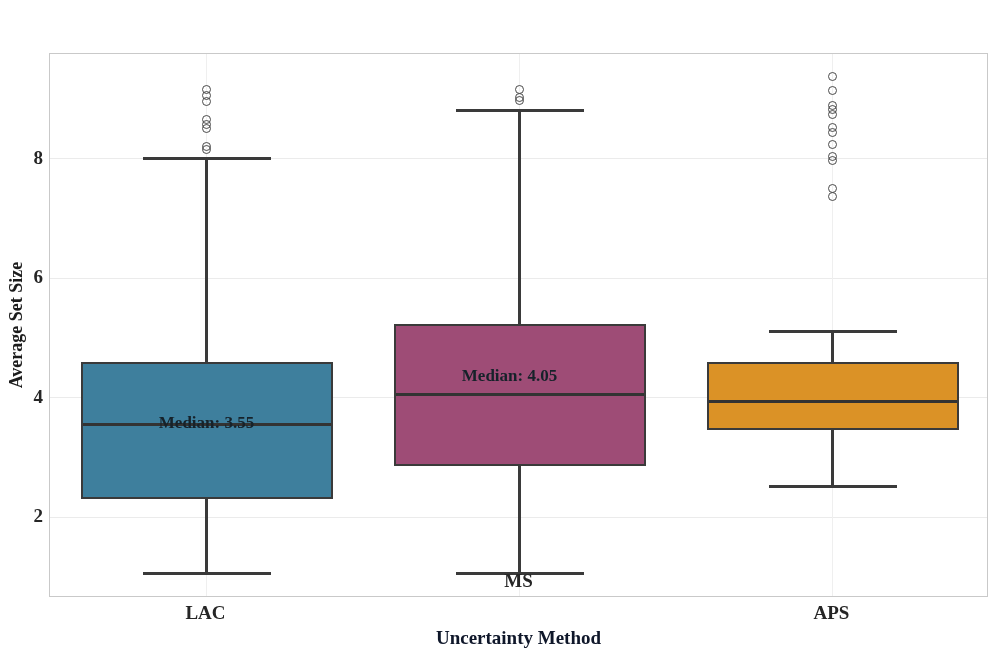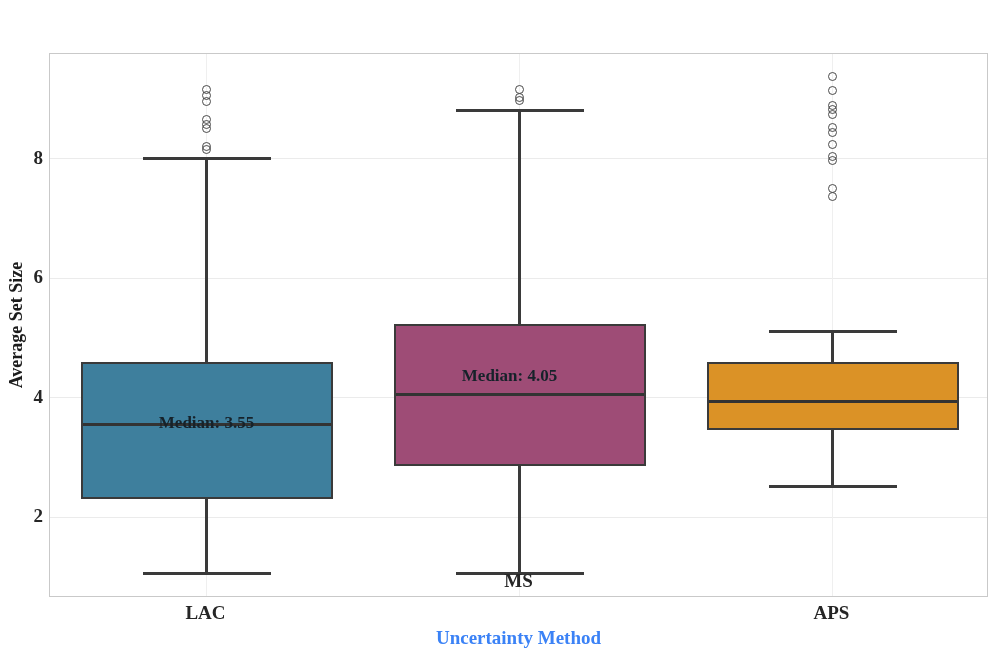--- a/index.html
+++ b/index.html
@@ -22,21 +22,21 @@
     box-sizing:border-box;
   }
   .ylabel{
     position:absolute;left:16px;top:325px;
     transform:translate(-50%,-50%) rotate(-90deg);
     white-space:nowrap;
     font-size:18px;font-weight:bold;color:#1c1c1c;
   }
   .xlabel{
     position:absolute;left:49px;top:627px;width:939px;
-    text-align:center;font-size:19px;font-weight:bold;color:#3b82f6;
+    text-align:center;font-size:19px;font-weight:bold;color:#0f172a;
   }
   .ytick{
     position:absolute;width:40px;text-align:right;
     font-size:19px;font-weight:bold;color:#262626;line-height:24px;
   }
   .xtick{
     position:absolute;width:140px;text-align:center;
     font-size:19px;font-weight:bold;color:#262626;
   }
   .gridline-h{position:absolute;left:0;height:1px;background:#ebebeb;}

